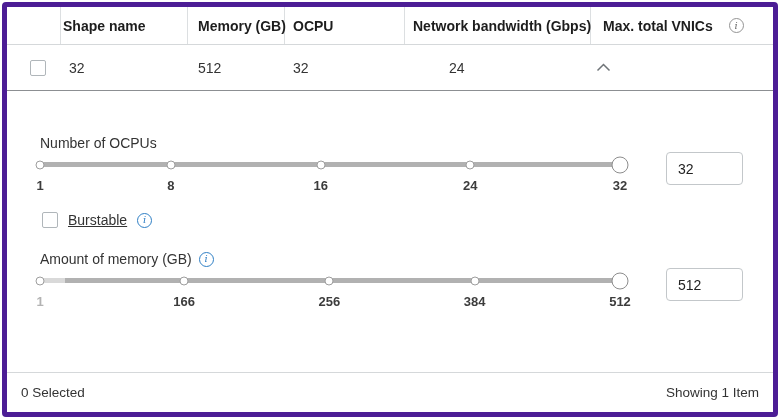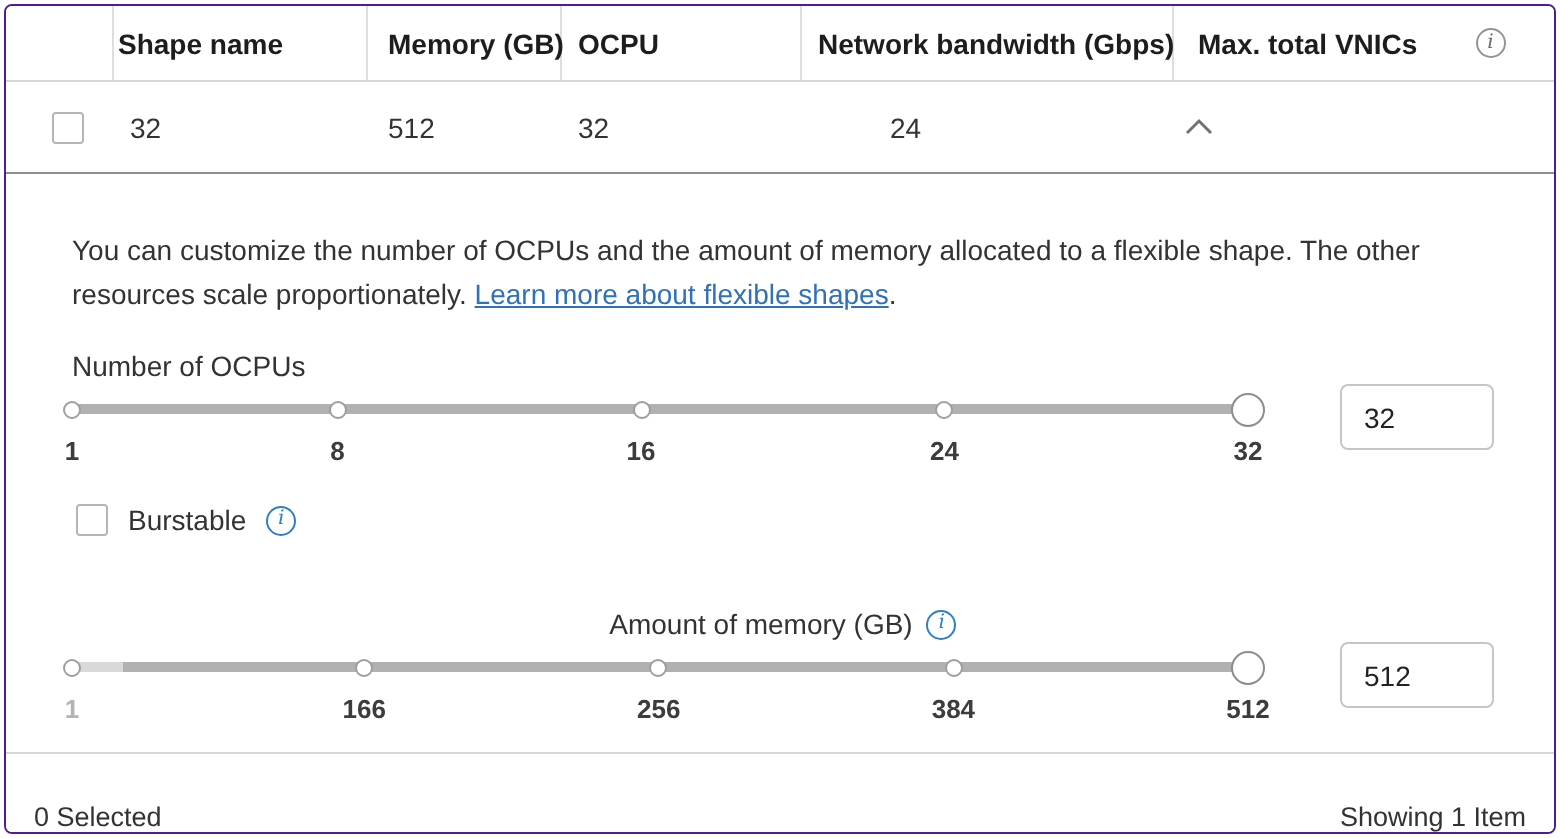--- a/index.html
+++ b/index.html
@@ -10,21 +10,21 @@
   html,body{background:#ffffff;}
   body{
     font-family:"Liberation Sans", sans-serif;
     color:#333;
     width:780px;height:419px;
     position:relative;
   }
   .card{
     position:absolute;left:2px;top:2px;
     width:776px;height:415px;
-    border:1px solid #4c1d95;
+    border:5px solid #4c1d95;
     border-radius:4px;
     background:#fff;
     overflow:hidden;
   }
   
   .thead{
     position:absolute;left:0;top:0;width:100%;height:38px;
     display:grid;
     grid-template-columns:54px 127px 97px 120px 186px 159px 1fr;
     align-items:center;
@@ -32,21 +32,21 @@
     background:#fff;
   }
   .th{
     font-size:14px;font-weight:bold;color:#1d1d1d;
     height:100%;display:flex;align-items:center;
     padding-left:8px;white-space:nowrap;
   }
   .th.sep{border-right:1px solid #dcdfe1;}
   .th.shape{padding-left:2px;}
   .th.memory{padding-left:10px;}
-  .th.vnics{padding-left:12px;gap:23px;}
+  .th.vnics{padding-left:12px;gap:10px;}
   
   .trow{
     position:absolute;left:0;top:38px;width:100%;height:46px;
     display:grid;
     grid-template-columns:54px 127px 97px 120px 186px 159px 1fr;
     align-items:center;
     border-bottom:1px solid #8c8f92;
     background:#fff;
   }
   .td{font-size:14px;color:#333;padding-left:8px;white-space:nowrap;}
@@ -103,36 +103,36 @@
     width:77px;height:33px;
     border:1px solid #c3c7ca;border-radius:4px;
     font-family:"Liberation Sans", sans-serif;
     font-size:14px;color:#222;padding:0 0 0 11px;
     background:#fff;
   }
   .burstable-row{
     margin-top:16px;display:flex;align-items:center;gap:10px;height:20px;
   }
   .burstable-row .checkbox{margin-left:2px;}
-  .burstable-row label{font-size:14px;color:#333;}
-  .mem-label{margin-top:34px;justify-content:center;}
+  .burstable-row label{font-size:14px;color:#333;text-decoration:underline;}
+  .mem-label{margin-top:21px;}
   
   .info{
     display:inline-flex;align-items:center;justify-content:center;
     width:15px;height:15px;border-radius:50%;
     font-family:"DejaVu Serif", serif;font-style:italic;font-weight:normal;
     font-size:10px;line-height:1;cursor:pointer;flex:none;
   }
   .info.blue{border:1px solid var(--info-blue);color:var(--info-blue);}
   .info.gray{border:1px solid #949494;color:#6b6b6b;margin-left:6px;}
   
   .tfoot{
     position:absolute;left:0;bottom:0;width:100%;height:40px;
     border-top:1px solid #d5d8da;
-    display:flex;align-items:flex-end;justify-content:space-between;
+    display:flex;align-items:center;justify-content:space-between;
     padding:0 14px;background:#fff;
     font-size:13.5px;color:#333;
   }
 </style>
 </head>
 <body>
 
 <div class="card">
 
   <div class="thead">
@@ -158,21 +158,20 @@
     <div class="td vnics">24</div>
     <button class="chev-btn">
       <svg width="15" height="9" viewBox="0 0 15 9">
         <polyline points="1.5,7.5 7.5,1.5 13.5,7.5" stroke="#6f7478" stroke-width="1.5" fill="none"></polyline>
       </svg>
     </button>
   </div>
 
   <div class="panel">
 
-    <p class="desc"><span>You can customize the number of OCPUs and the amount of memory allocated to a flexible shape. The other resources scale proportionately.</span> <a>Learn more about flexible shapes</a><span>.</span></p>
 
     <div class="field-label">Number of OCPUs</div>
     <div class="slider-row">
       <div class="slider-box">
         <div class="track"></div>
         <span class="tick" style="left:0%"></span>
         <span class="tick" style="left:22.58%"></span>
         <span class="tick" style="left:48.39%"></span>
         <span class="tick" style="left:74.19%"></span>
         <span class="handle"></span>

